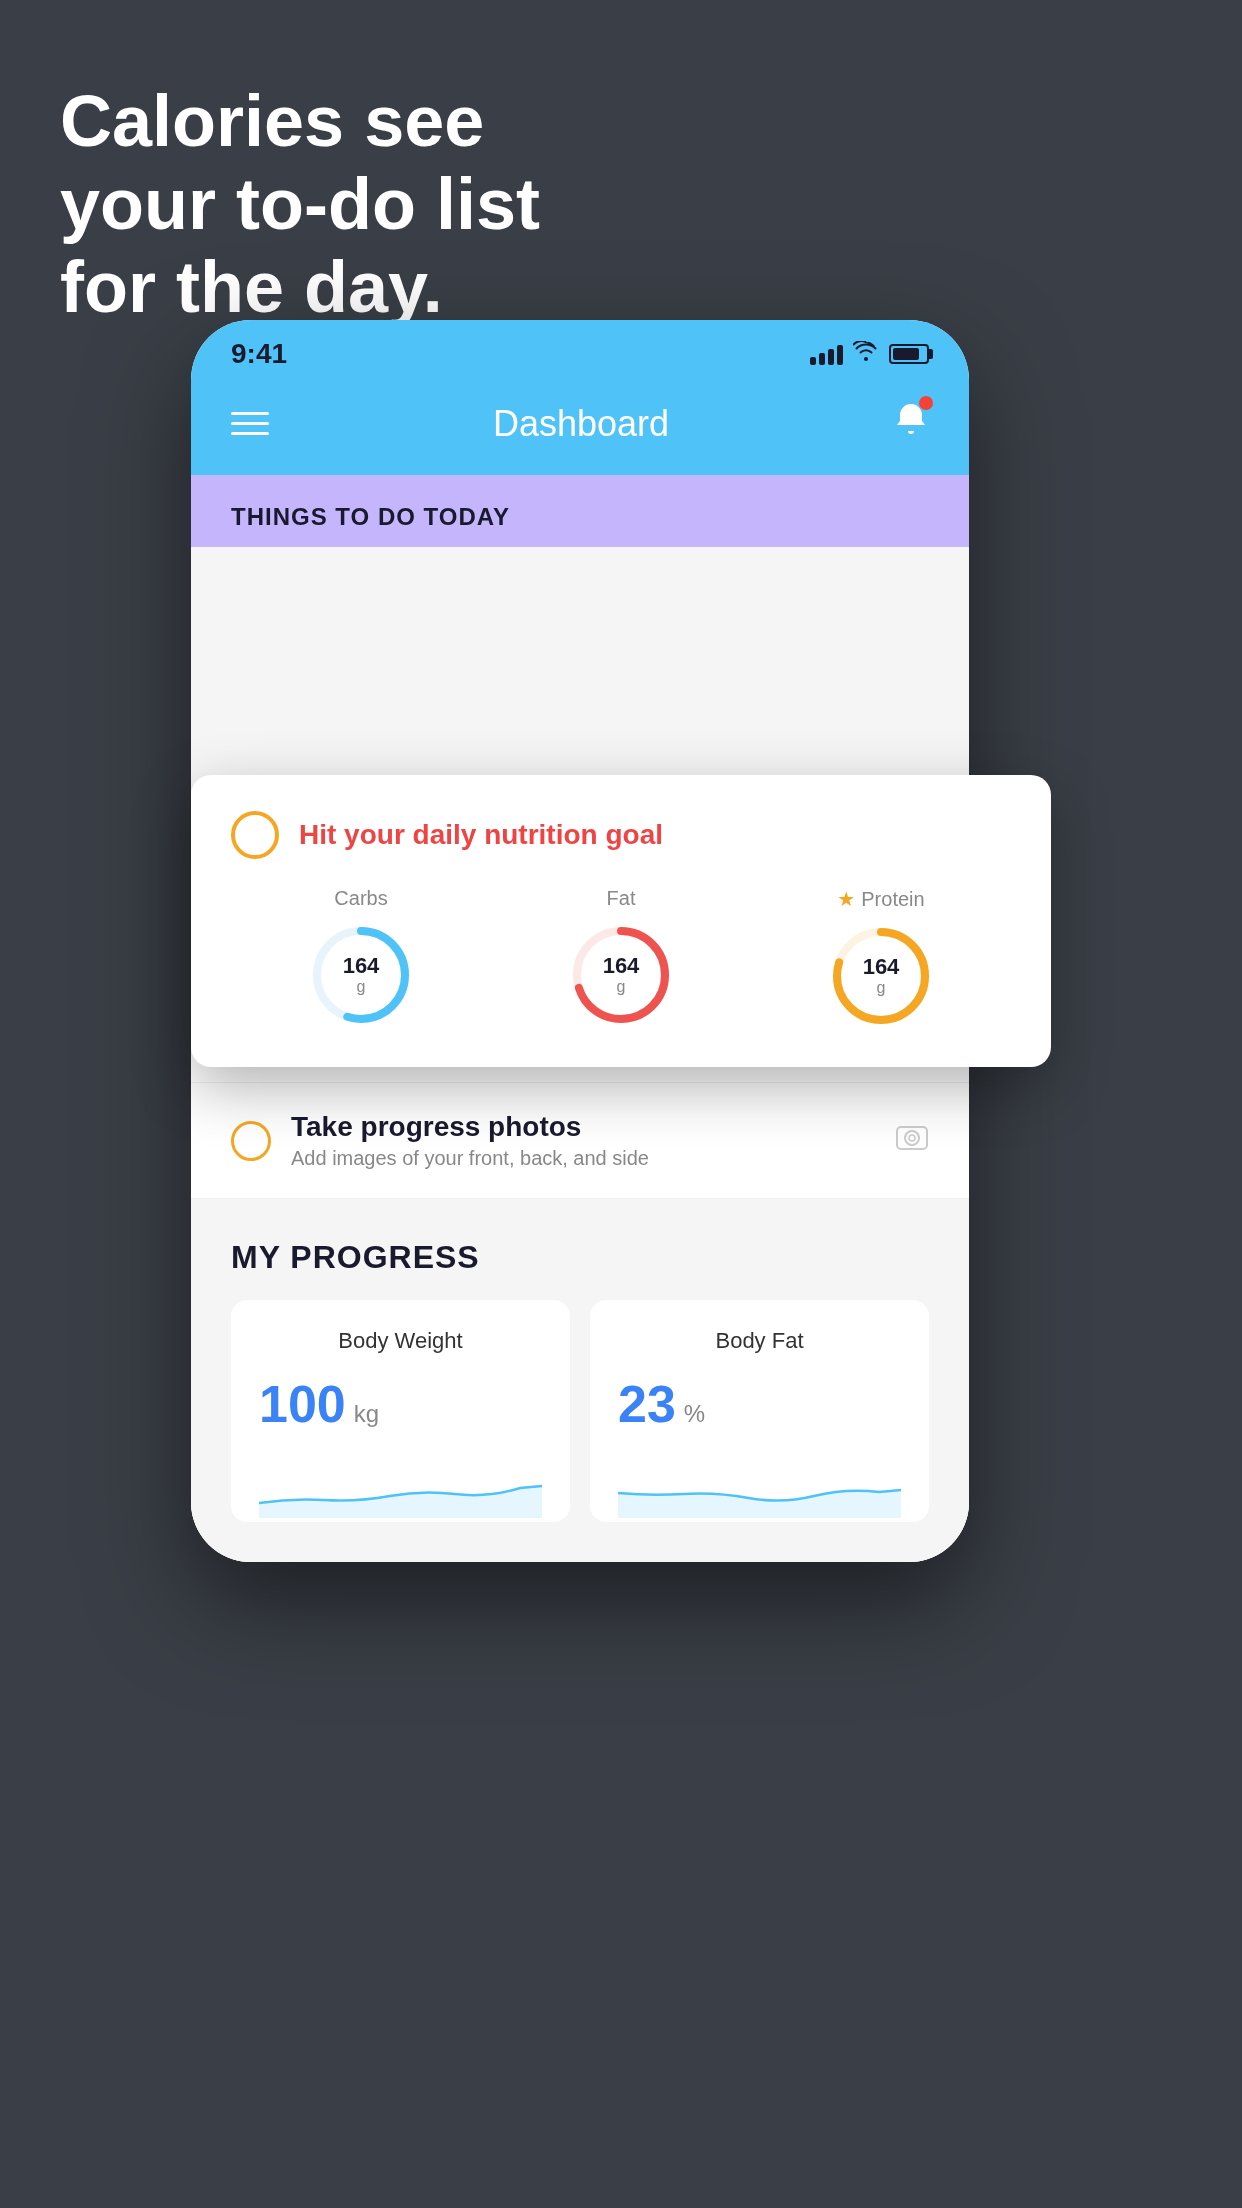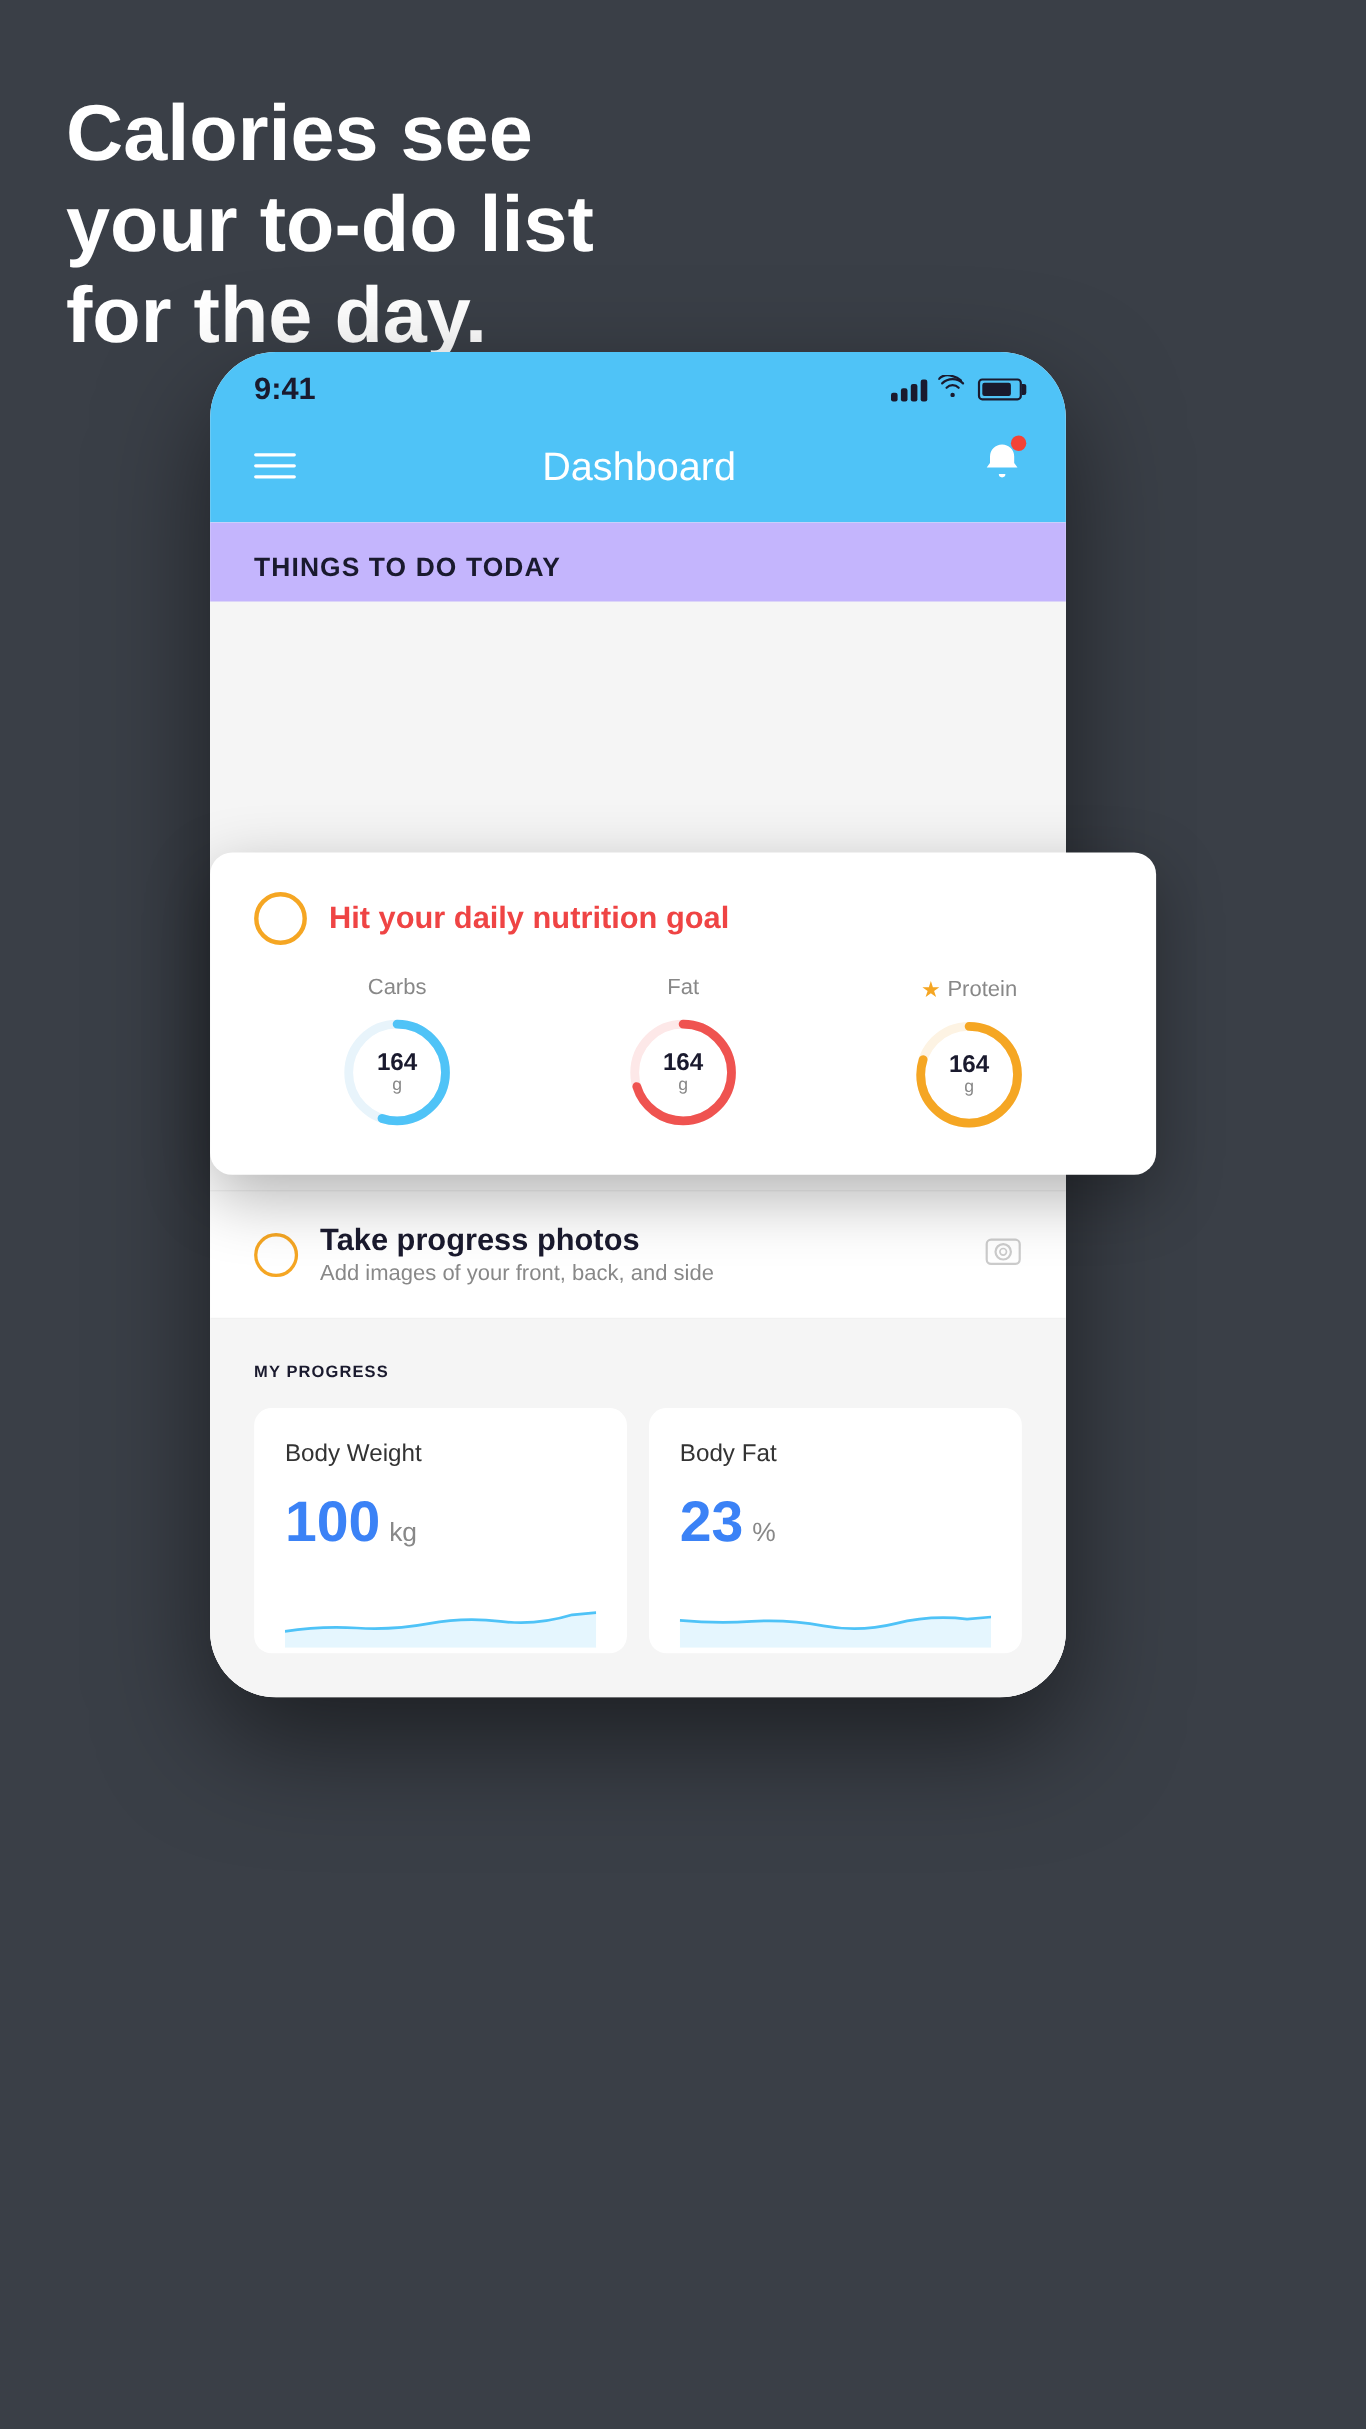--- a/index.html
+++ b/index.html
@@ -290,30 +290,31 @@
       color: #ccc;
       font-size: 36px;
     }
 
     
     .progress-section {
       background: #f5f5f5;
       padding: 40px 40px 0 40px;
     }
     .progress-title {
-      font-size: 15px;
+      font-size: 32px;
       font-weight: 800;
       color: #1a1a2e;
       letter-spacing: 1px;
       text-transform: uppercase;
       margin-bottom: 24px;
     }
     .progress-cards {
       display: flex;
       gap: 20px;
+      text-align: center;
     }
     .progress-card {
       flex: 1;
       background: #ffffff;
       border-radius: 16px;
       padding: 28px 28px 0 28px;
       overflow: hidden;
     }
     .progress-card-title {
       font-size: 22px;

